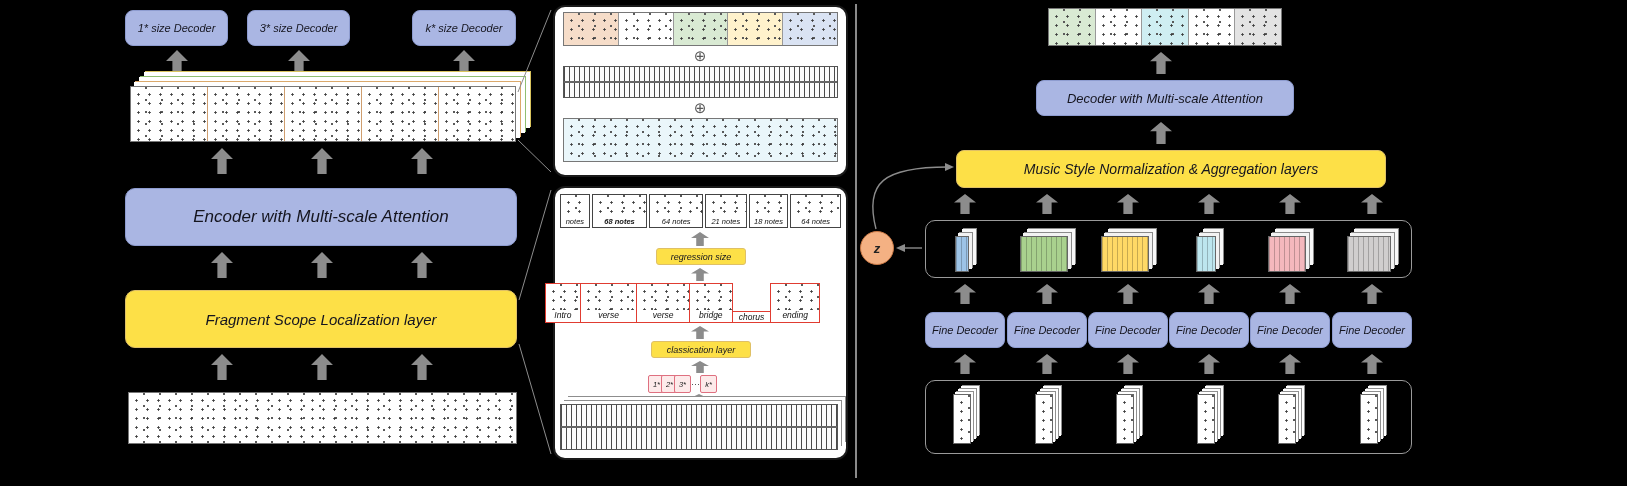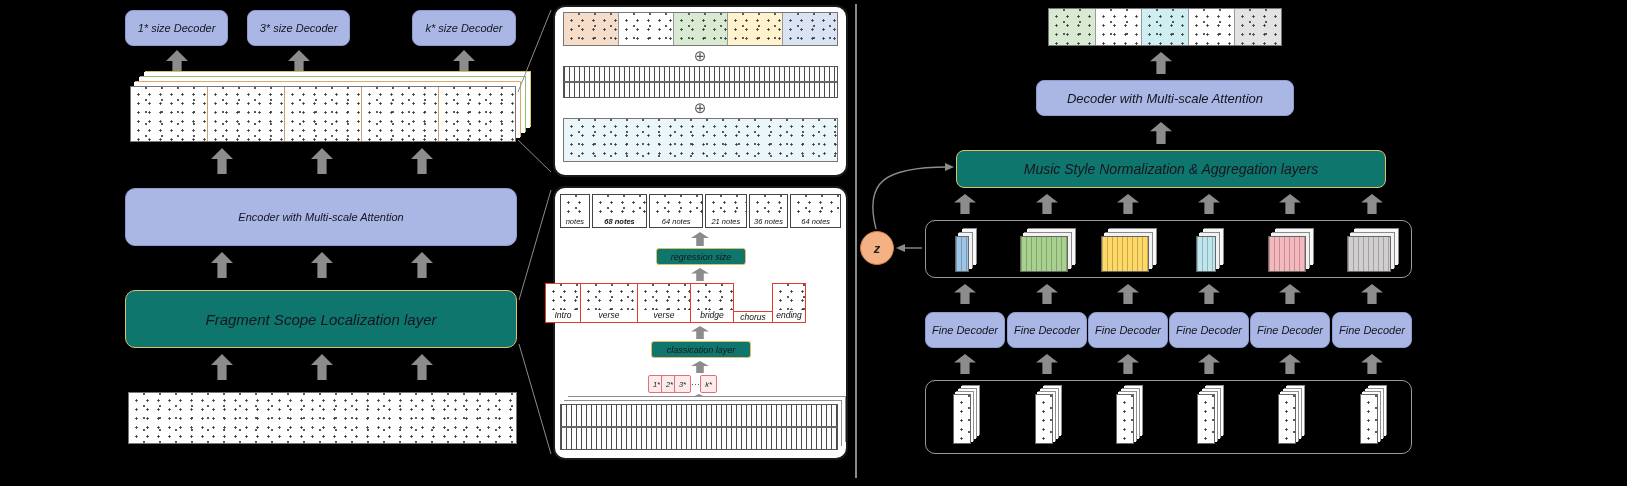--- a/index.html
+++ b/index.html
@@ -3,21 +3,21 @@
 <meta charset="utf-8">
 <style>
   * { margin:0; padding:0; box-sizing:border-box; }
   html,body { background:#000; }
   .canvas { position:relative; width:1627px; height:486px; background:#000; overflow:hidden;
             font-family:"Liberation Sans", sans-serif; }
   .abs { position:absolute; }
   .box { display:flex; align-items:center; justify-content:center; text-align:center;
          font-style:italic; color:#15151f; }
   .blue { background:#aab6e3; border:1px solid #8e9cd0; border-radius:8px; }
-  .yellow { background:#0f766e; border:1px solid #dfc066; border-radius:8px; }
+  .yellow { background:#fde047; border:1px solid #dfc066; border-radius:8px; }
   .arr { background:#8c8c8c; clip-path:polygon(50% 0,100% 42%,71% 42%,71% 100%,29% 100%,29% 42%,0 42%); }
   .dots { background-image:
             radial-gradient(circle, #3c3c3c 0.9px, transparent 1.4px),
             radial-gradient(circle, #5a5a5a 0.8px, transparent 1.2px);
           background-size: 11px 9px, 16px 12px;
           background-position: 2px 3px, 7px 7px; }
   .white-card { background-color:#ffffff; border:1px solid #777; }
   .roll { background-color:#fcfcfc; border:1px solid #555;
           background-image:
             linear-gradient(to bottom, transparent 47%, #666 47%, #666 53%, transparent 53%),
@@ -90,21 +90,21 @@
       <div class="scoreseg dots"></div>
       <div class="scoreseg dots"></div>
       <div class="scoreseg dots"></div>
       <div class="scoreseg dots"></div>
     </div>
 
     <div class="abs arr" style="left:211px; top:148px; width:22px; height:26px;"></div>
     <div class="abs arr" style="left:311px; top:148px; width:22px; height:26px;"></div>
     <div class="abs arr" style="left:411px; top:148px; width:22px; height:26px;"></div>
 
-    <div class="abs box blue" style="left:125px; top:188px; width:392px; height:58px; font-size:11px; border-radius:10px;">
+    <div class="abs box blue" style="left:125px; top:188px; width:392px; height:58px; font-size:17px; border-radius:10px;">
         <span>Encoder with Multi-scale Attention</span>
       </div>
 
     <div class="abs arr" style="left:211px; top:252px; width:22px; height:26px;"></div>
     <div class="abs arr" style="left:311px; top:252px; width:22px; height:26px;"></div>
     <div class="abs arr" style="left:411px; top:252px; width:22px; height:26px;"></div>
 
     <div class="abs box yellow" style="left:125px; top:290px; width:392px; height:58px; font-size:15px; border-radius:10px;">
         <span>Fragment Scope Localization layer</span>
       </div>
@@ -145,21 +145,21 @@
       <div class="frag" style="width:54px;">
         <div class="img dots"></div>
         <div class="lbl">64 notes</div>
       </div>
       <div class="frag" style="width:42px;">
         <div class="img dots"></div>
         <div class="lbl">21 notes</div>
       </div>
       <div class="frag" style="width:40px;">
         <div class="img dots"></div>
-        <div class="lbl">36 notes</div>
+        <div class="lbl">18 notes</div>
       </div>
       <div class="frag" style="width:51px;">
         <div class="img dots"></div>
         <div class="lbl">64 notes</div>
       </div>
     </div>
 
     <div class="abs arr" style="left:691px; top:232px; width:18px; height:14px;"></div>
     <div class="abs box yellow" style="left:656px; top:248px; width:90px; height:17px; font-size:9px; border-radius:3px;">
         <span>regression size</span>
@@ -180,21 +180,21 @@
         <div class="lbl">verse</div>
       </div>
       <div class="sect" style="width:44px;">
         <div class="img dots"></div>
         <div class="lbl">bridge</div>
       </div>
       <div class="sect" style="width:40px;margin-top:28px;">
         <div class="img dots"></div>
         <div class="lbl">chorus</div>
       </div>
-      <div class="sect" style="width:34px;">
+      <div class="sect" style="width:50px;">
         <div class="img dots"></div>
         <div class="lbl">ending</div>
       </div>
     </div>
 
     <div class="abs arr" style="left:691px; top:326px; width:18px; height:13px;"></div>
     <div class="abs box yellow" style="left:651px; top:341px; width:100px; height:17px; font-size:9px; border-radius:3px;">
         <span>classication layer</span>
       </div>
     <div class="abs arr" style="left:691px; top:361px; width:18px; height:12px;"></div>

